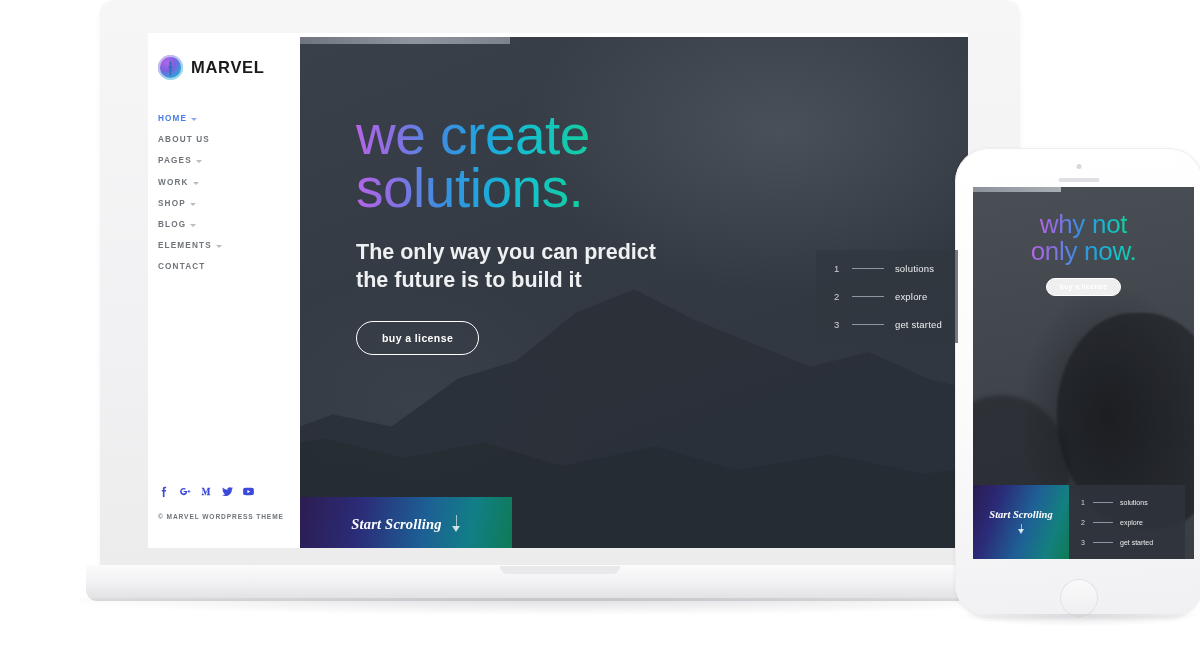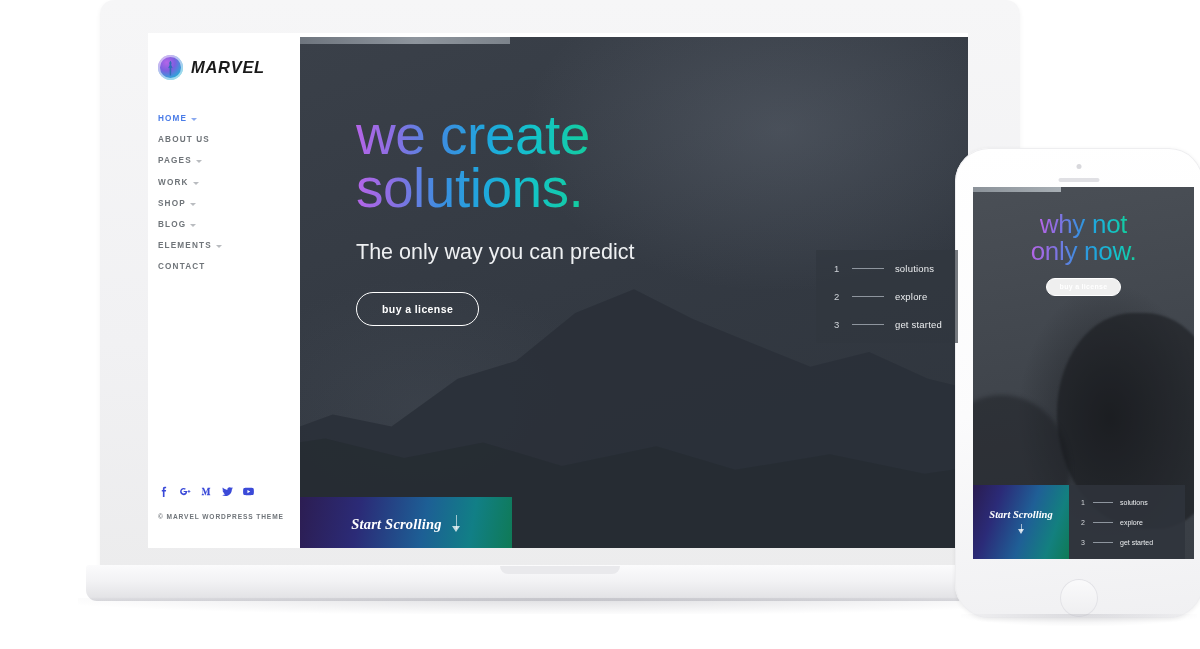--- a/index.html
+++ b/index.html
@@ -70,21 +70,21 @@
     box-shadow:inset 0 0 0 2px rgba(255,255,255,0.55);
   }
   .brand-mark:after {
     content:""; position:absolute; left:50%; top:22%;
     transform:translateX(-50%);
     width:7px; height:15px;
     background:#2c6fb5;
     clip-path:polygon(50% 0%,66% 16%,60% 30%,82% 52%,62% 48%,58% 100%,40% 100%,36% 48%,16% 52%,38% 30%,32% 16%);
   }
   .brand-name {
-    font-size:16.5px; font-weight:bold; letter-spacing:0.7px; color:#1a1a1a;font-style:italic;
+    font-size:16.5px; font-weight:bold; letter-spacing:0.7px; color:#1a1a1a;
   }
 
   .nav { display:flex; flex-direction:column; }
   .nav-item {
     font-size:8.2px; font-weight:bold; letter-spacing:1.15px;
     color:#6f7479; text-transform:uppercase;
     padding:6.1px 0; display:flex; align-items:center; gap:4px;
     cursor:pointer;
   }
   .nav-item.active { color:#4a7ce8; }
@@ -137,21 +137,21 @@
   .headline {
     font-size:55px; line-height:0.97; font-weight:normal;
     letter-spacing:-0.5px;
     background:linear-gradient(90deg,#b565e8 0%,#8a6fe2 16%,#3a8fe0 38%,#1fa7dd 56%,#13c3c9 76%,#14cc9e 100%);
     -webkit-background-clip:text; background-clip:text;
     -webkit-text-fill-color:transparent; color:transparent;
     display:inline-block;
   }
   .subhead {
     margin-top:22px;
-    font-size:21.5px; line-height:1.33; color:#eef0f2; font-weight:normal;
+    font-size:21.5px; line-height:1.33; color:#eef0f2; font-weight:bold;
   }
   .cta {
     margin-top:26px; display:inline-block;
     border:1.4px solid #ffffff; border-radius:22px;
     padding:10px 25px; color:#ffffff;
     font-size:10.5px; font-weight:bold; letter-spacing:0.4px;
     background:transparent; cursor:pointer;
   }
 
   .steps {
@@ -371,20 +371,21 @@
       <div class="mtn-back"></div>
       <div class="mtn-front"></div>
 
       <div class="hero-inner">
         <h1>
           <span class="headline">we create</span><br>
           <span class="headline">solutions.</span>
         </h1>
         <p class="subhead">
           <span>The only way you can predict</span><br>
+          <span>the future is to build it</span>
         </p>
         <button class="cta">buy a license</button>
       </div>
 
       <div class="steps">
         <div class="step">
           <span class="step-num">1</span>
           <span class="step-line"></span>
           <span class="step-label">solutions</span>
         </div>

